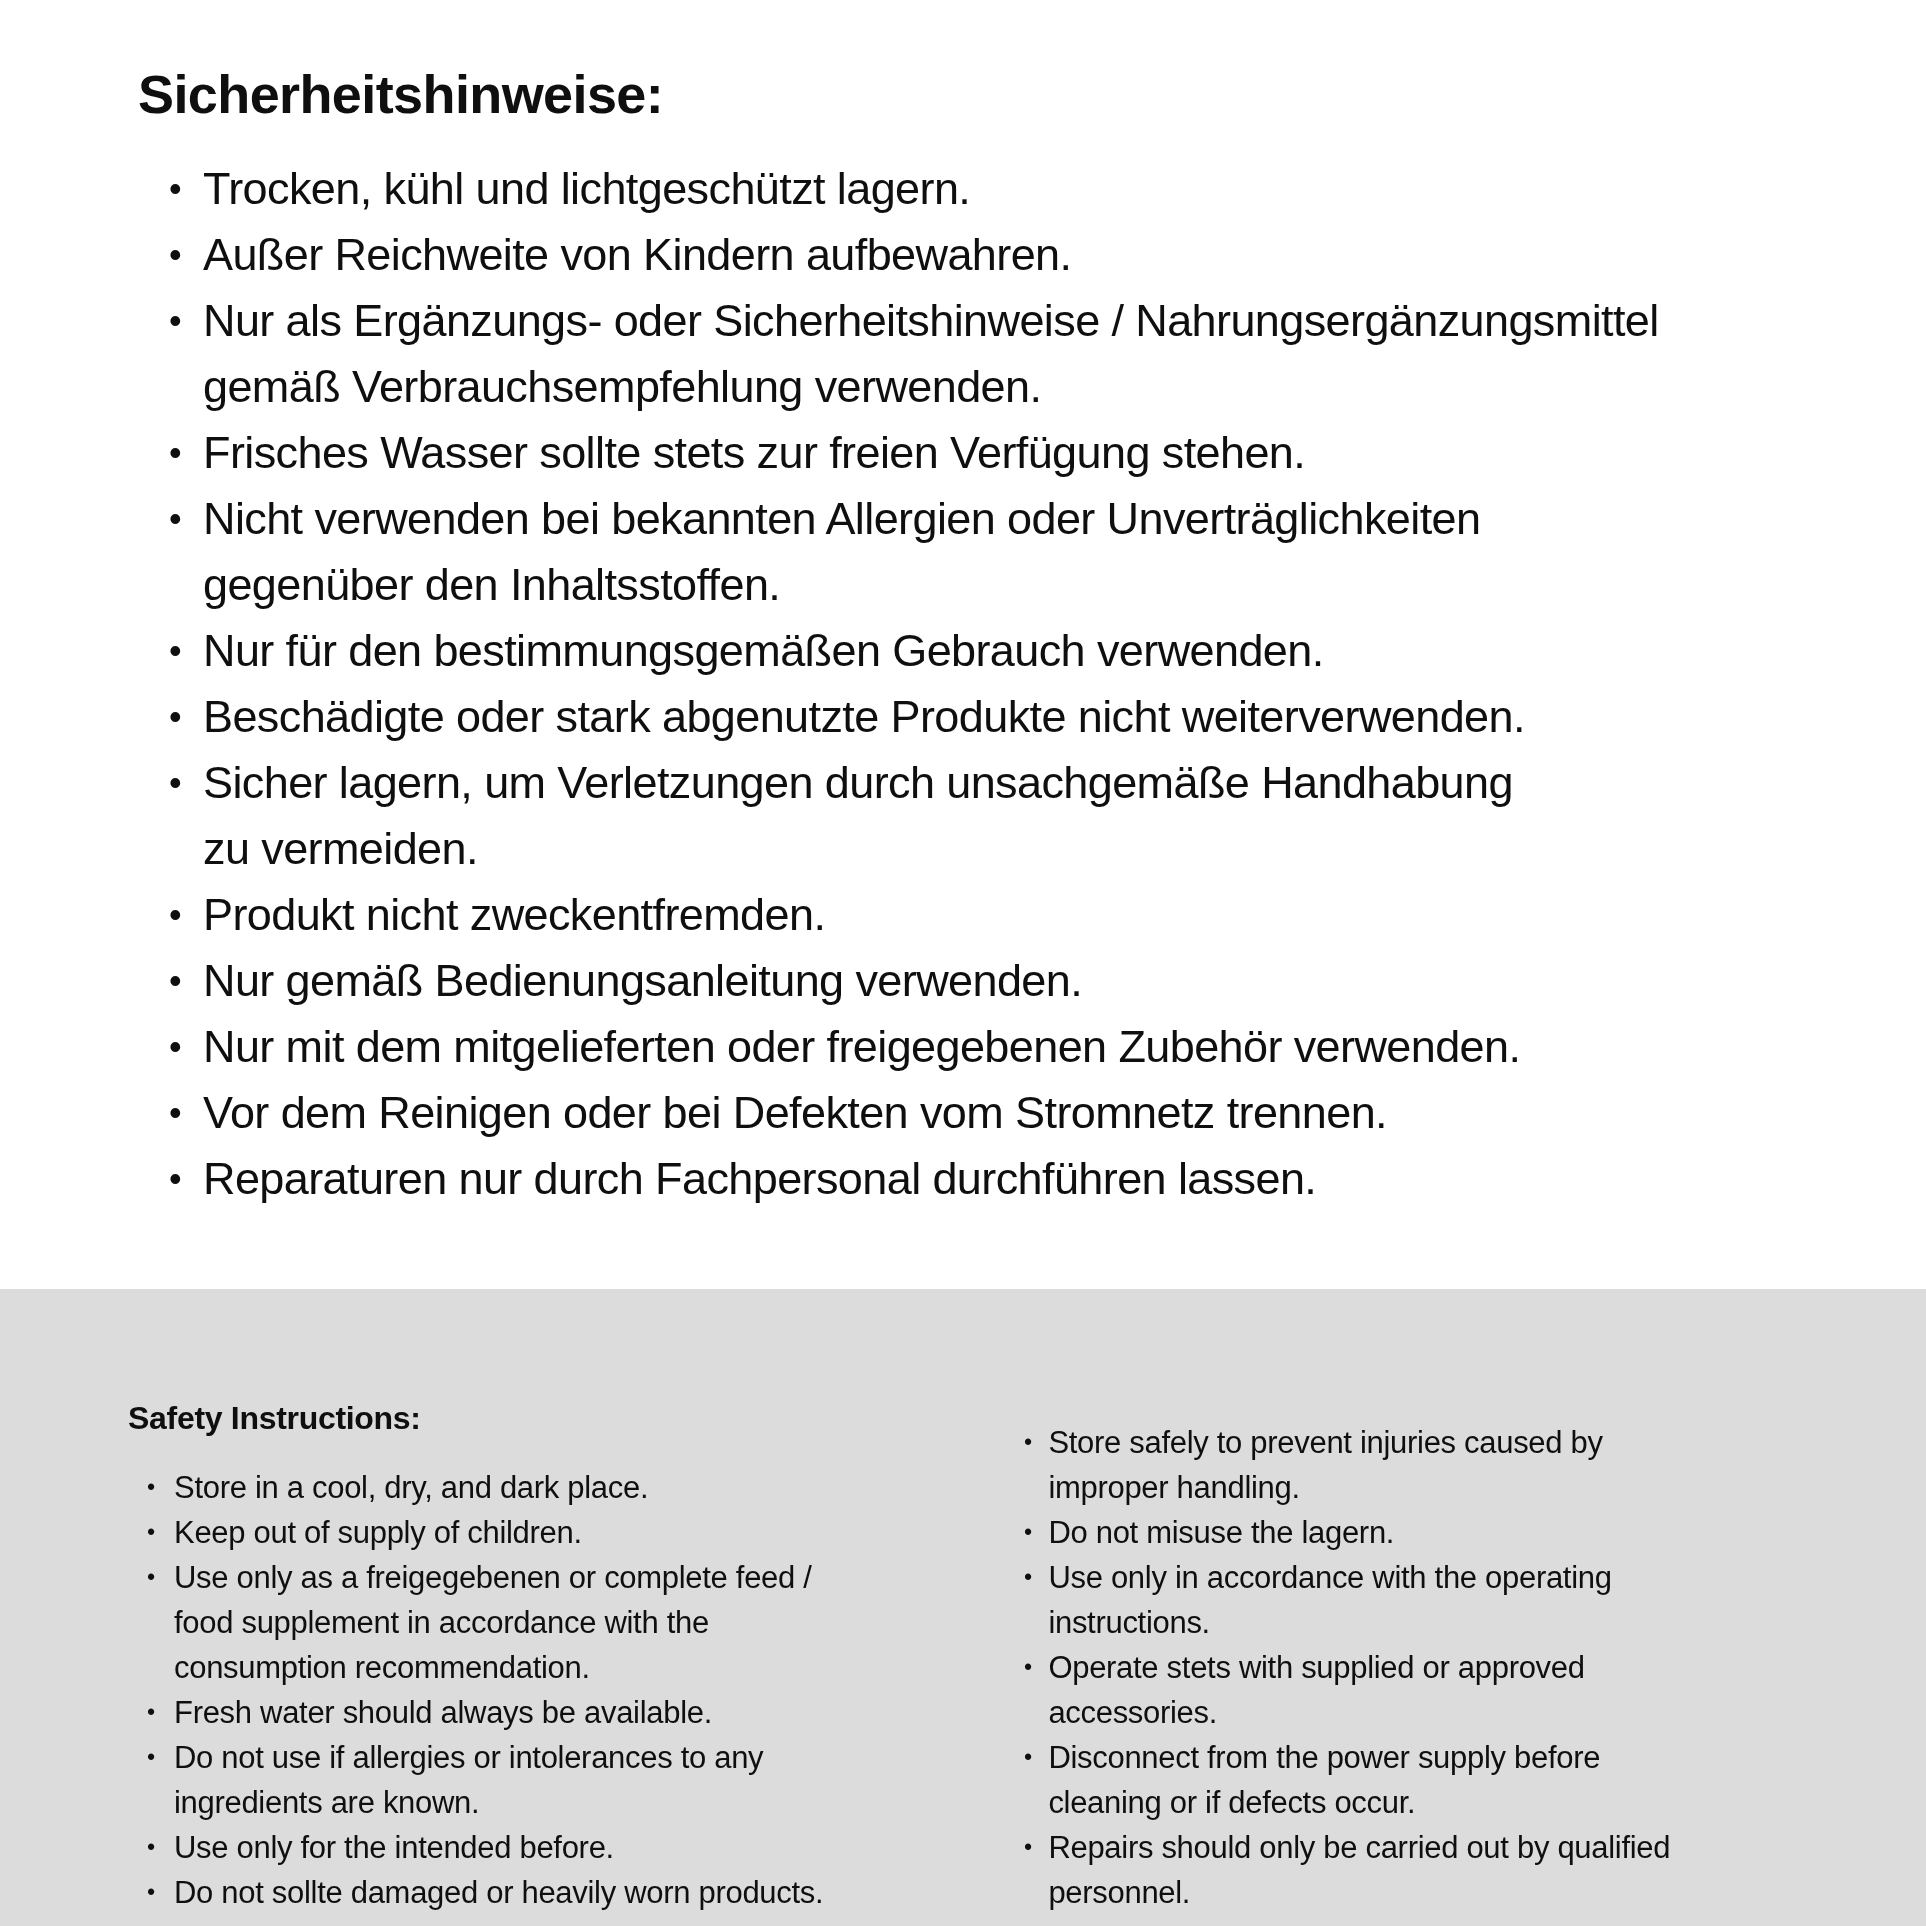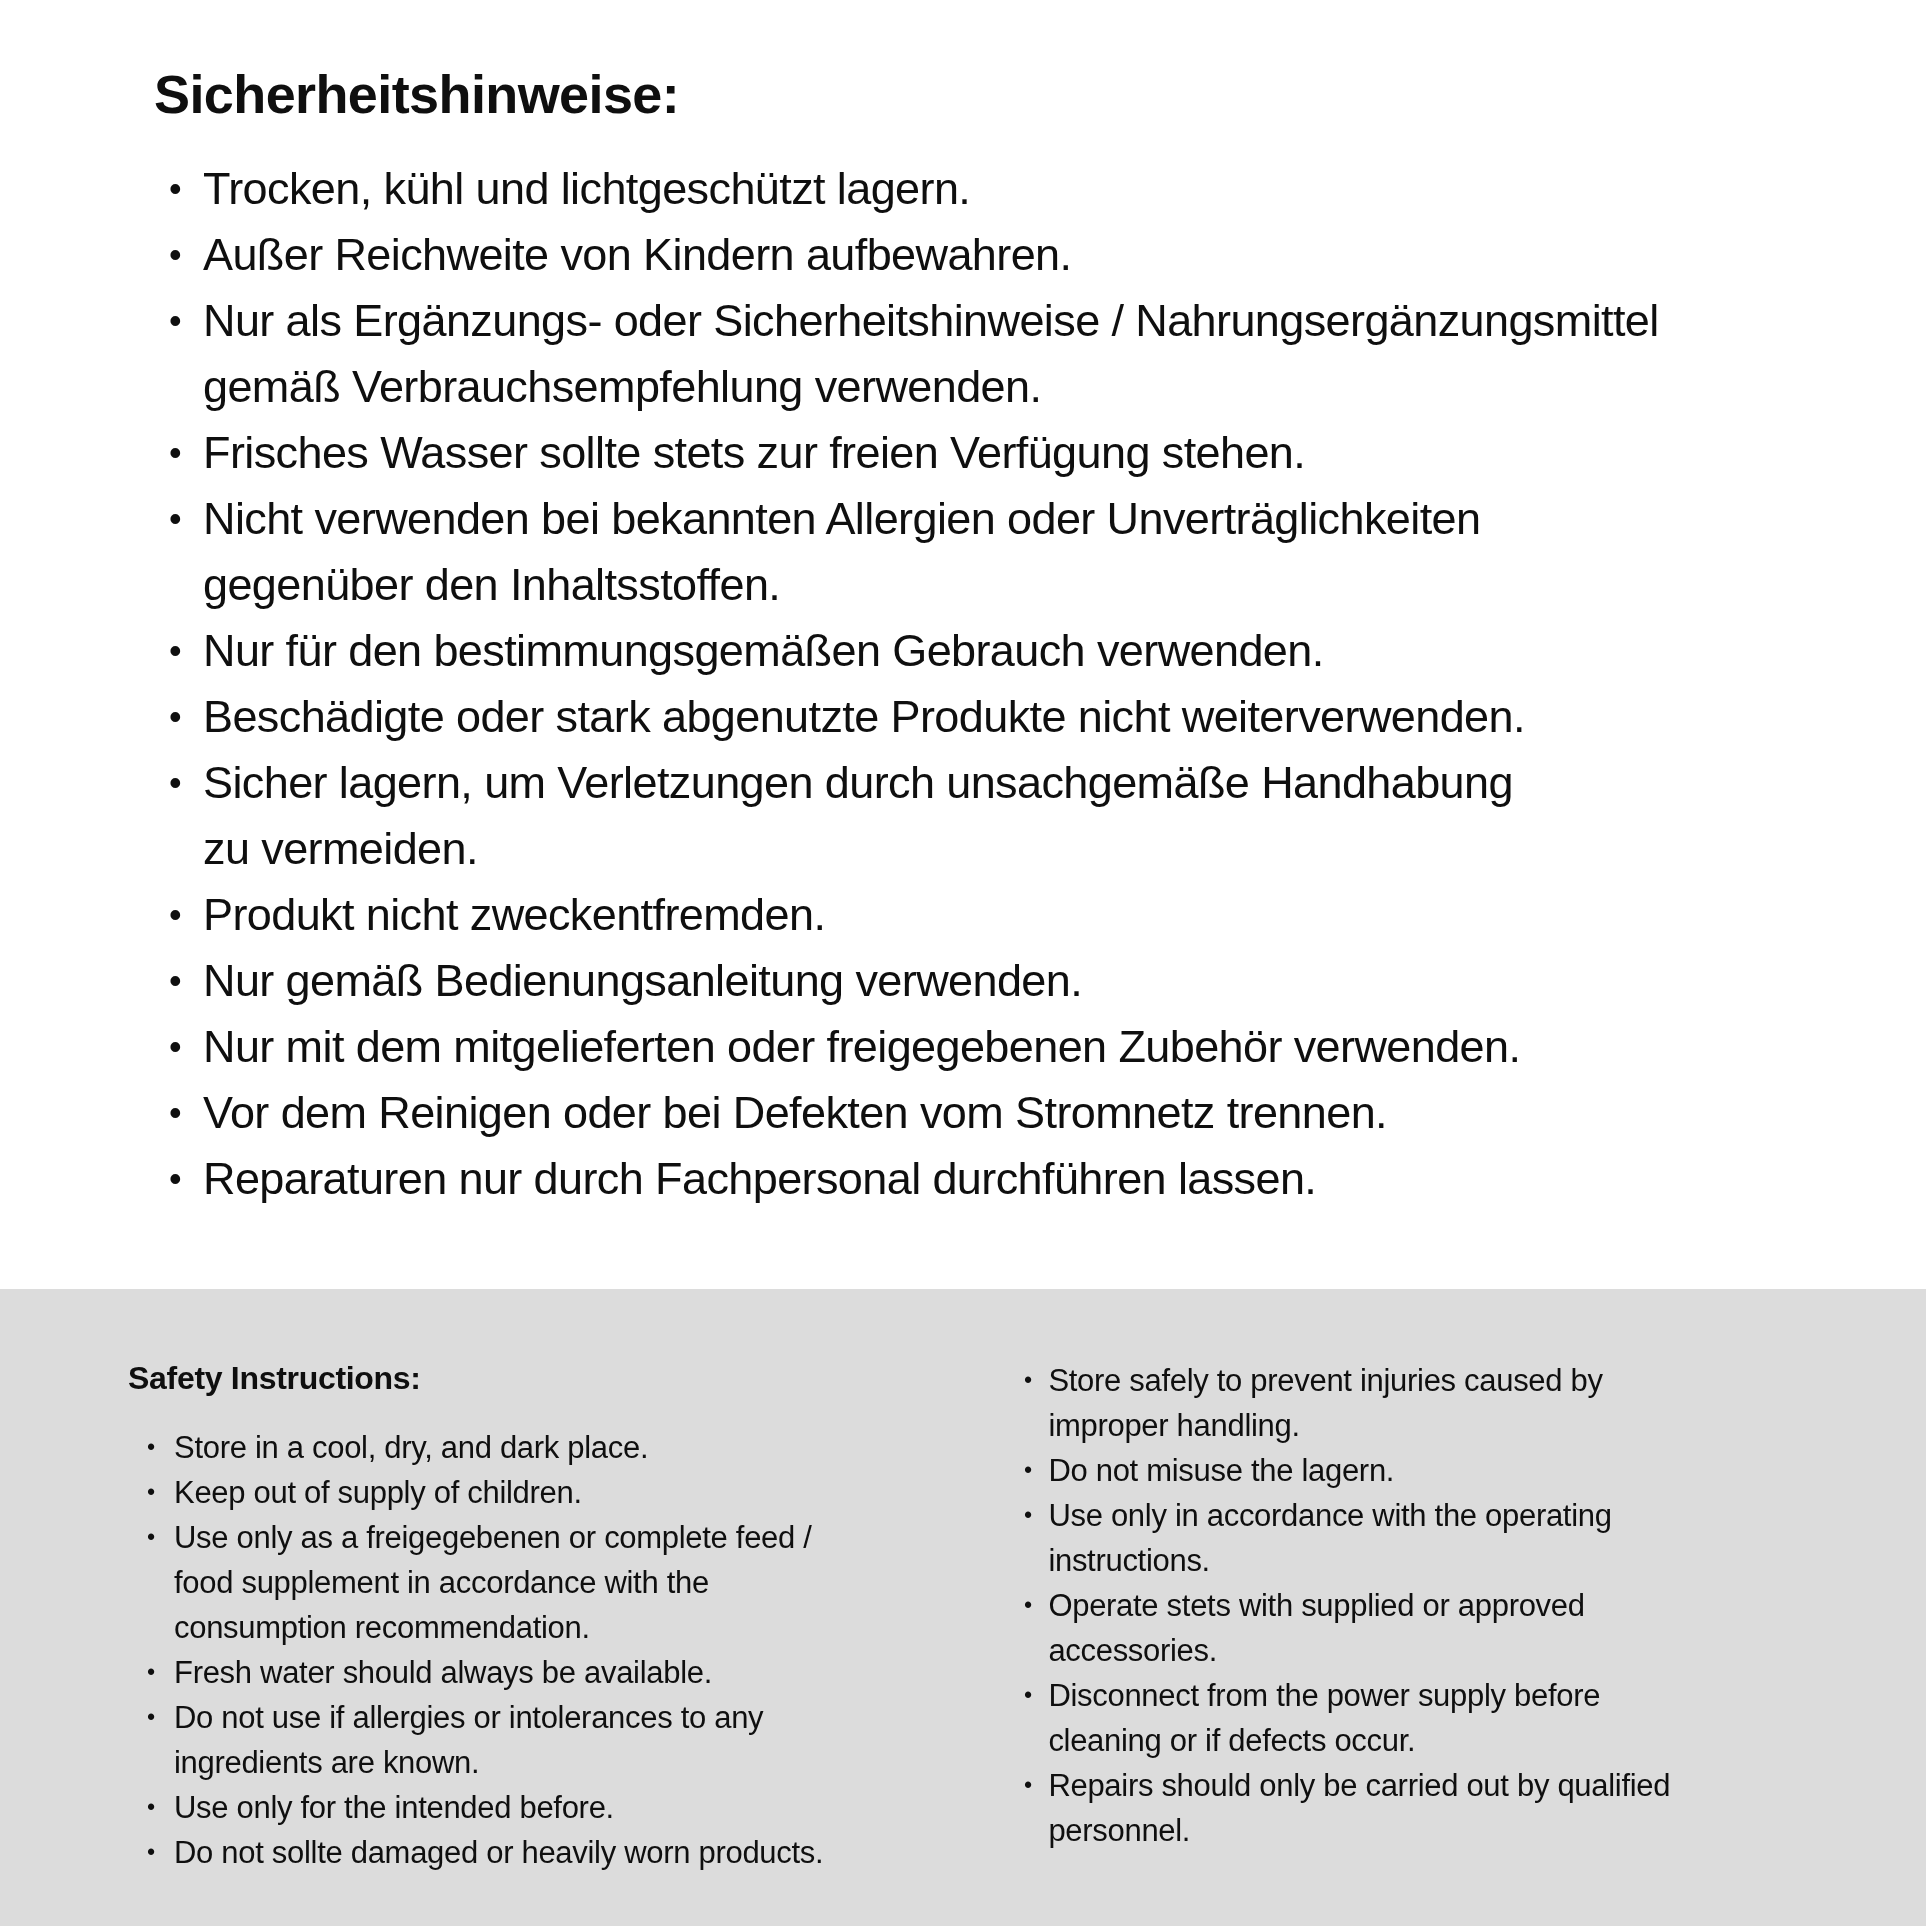--- a/index.html
+++ b/index.html
@@ -17,21 +17,21 @@
   }
   
   .de-section {
     box-sizing: border-box;
     width: 1926px;
     height: 1289px;
     background: #ffffff;
     padding: 61px 51px 0 138px;
   }
   .de-title {
-    margin: 0 0 27px 16px;
+    margin: 0 0 27px 0;
     font-size: 54px;
     font-weight: 700;
     line-height: 1.25;
     letter-spacing: -0.6px;
   }
   .de-list {
     list-style: none;
     margin: 0;
     padding: 0;
     font-size: 45px;
@@ -49,20 +49,21 @@
     font-size: 0.8em;
   }
   
   .en-section {
     box-sizing: border-box;
     width: 1926px;
     height: 638px;
     background: #dcdcdc;
     padding: 69px 39px 12px 128px;
     display: flex;
+    align-items: flex-end;
   }
   .en-col-left {
     flex: none;
     width: 896px;
   }
   .en-col-right {
     flex: 1;
   }
   .en-title {
     margin: 0 0 26px 0;

